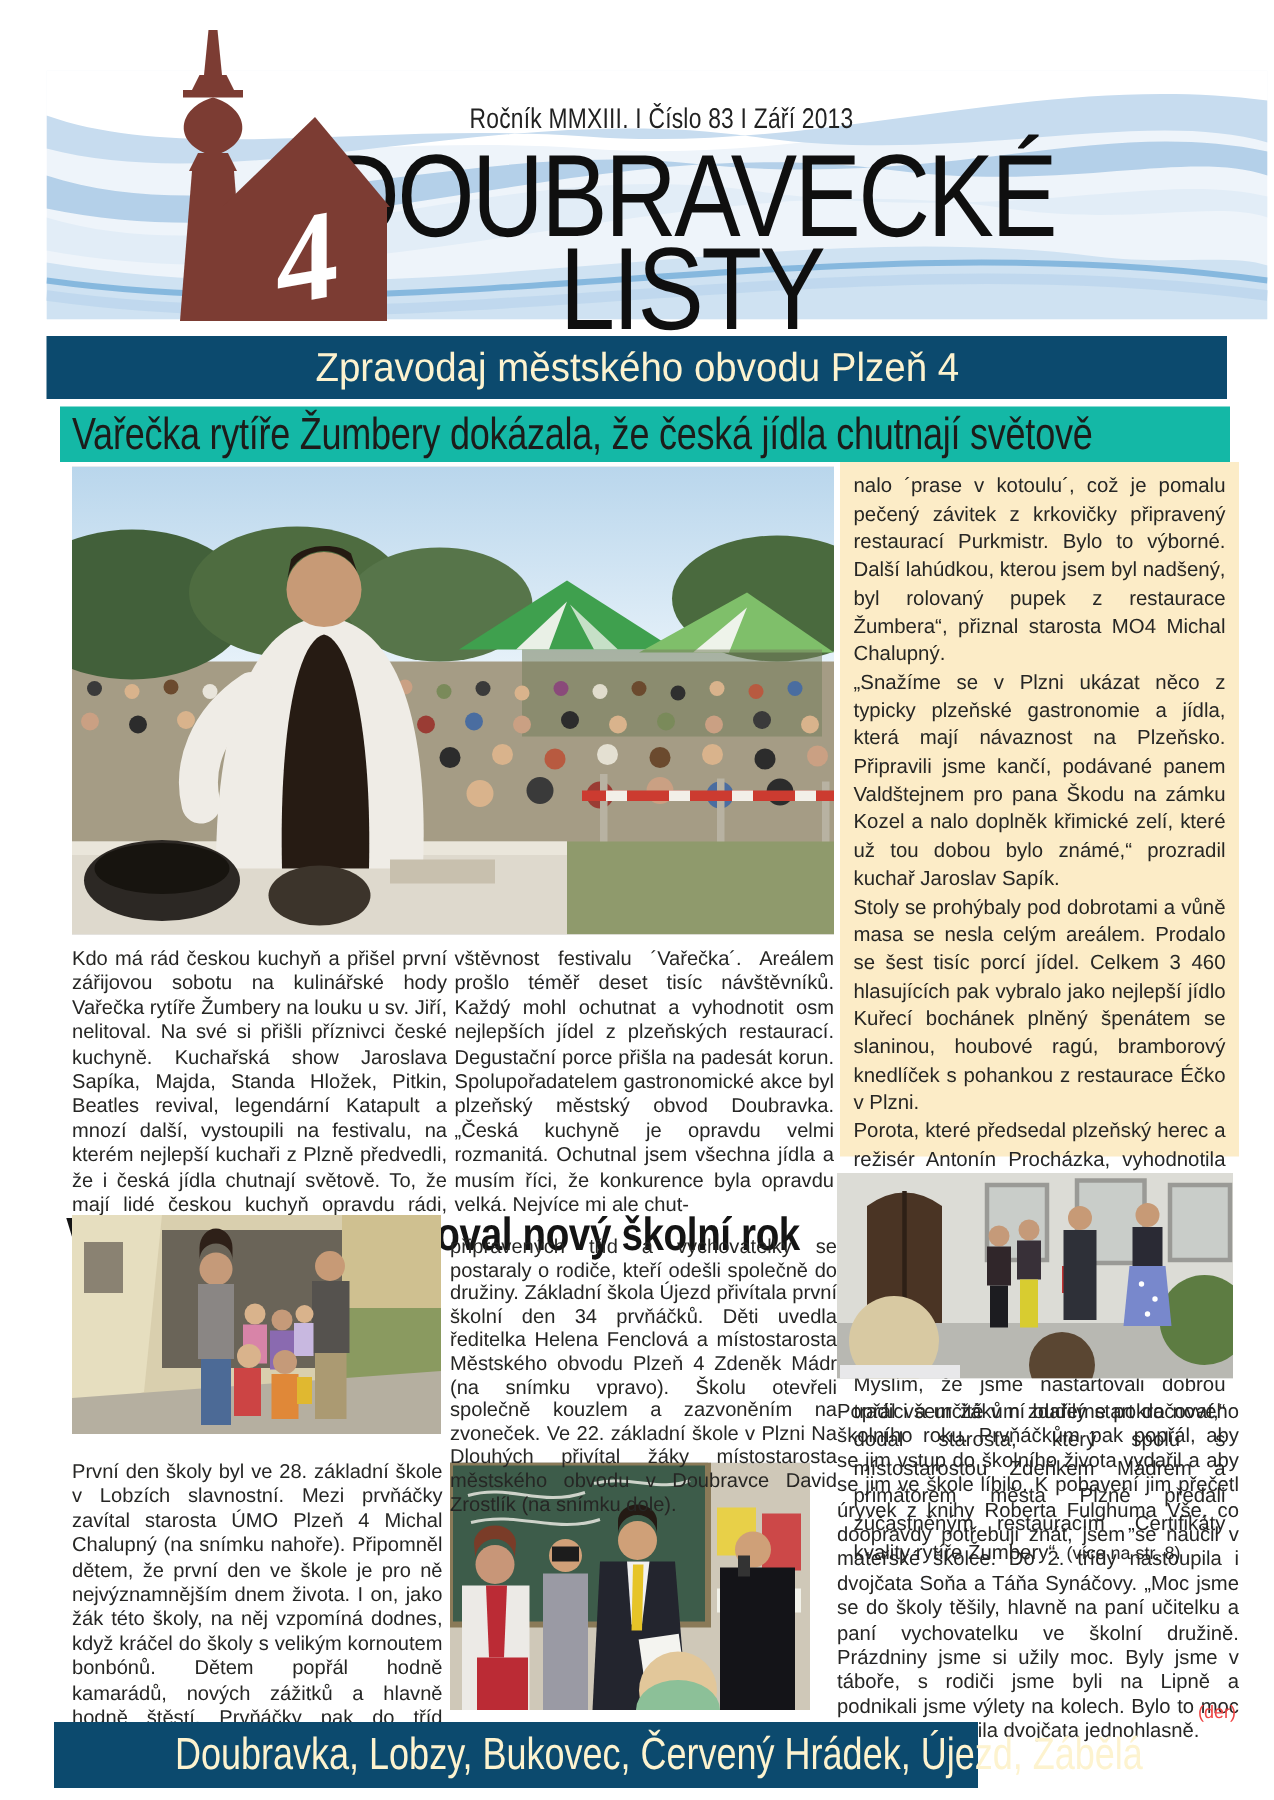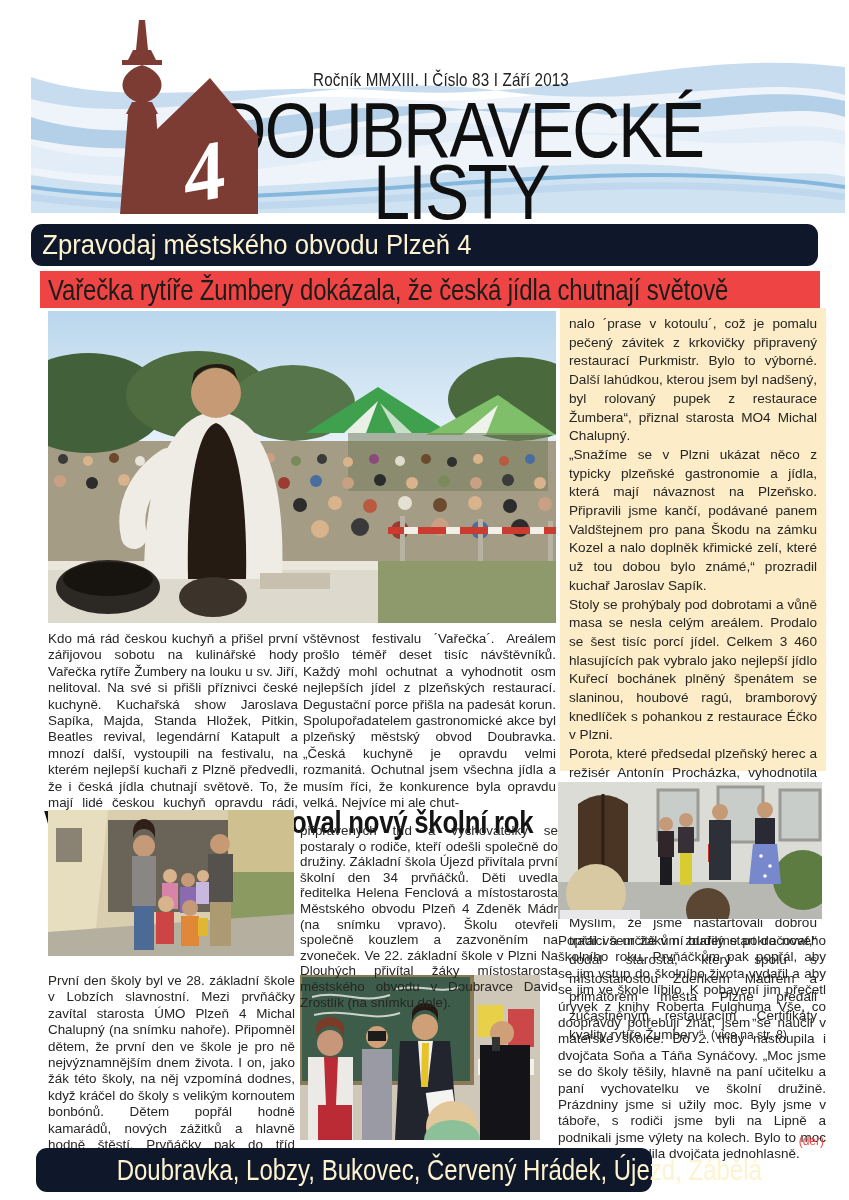--- a/index.html
+++ b/index.html
@@ -10,29 +10,29 @@
   .masthead{position:absolute;left:31px;top:47px;width:814px;height:166px;}
   .masthead .waves{position:absolute;left:0;top:0;width:814px;height:166px;}
   .logo{position:absolute;left:61px;top:-27px;width:176px;height:194px;z-index:3;}
   .issue-line{position:absolute;left:130px;top:22px;width:560px;text-align:center;
         font-size:19px;letter-spacing:.2px;color:#222;transform:scaleX(.8);z-index:2;}
   .title{position:absolute;left:120px;width:620px;text-align:center;font-size:78px;
         line-height:1;letter-spacing:-2px;color:#0f0f0f;transform:scaleX(.85);z-index:2;}
   .title1{top:44px;} .title2{top:106px;}
 
   
-  .band{position:absolute;background:#0f172a;text-align:left;z-index:2;border-radius:11px;}
+  .band{position:absolute;background:#0c4a6e;text-align:center;z-index:2;}
   .band span{display:inline-block;color:#fdf3cf;white-space:nowrap;}
   .band-top{left:31px;top:224px;width:787px;height:42px;}
   .band-top span{font-size:27px;line-height:42px;transform:scaleX(.95);}
   .band-bottom{left:36px;top:1148px;width:616px;height:44px;}
   .band-bottom span{font-size:30px;line-height:44px;transform:scaleX(.8);}
 
   
-  .headline1{position:absolute;left:40px;top:271px;width:780px;height:37px;background:#ef4444;}
+  .headline1{position:absolute;left:40px;top:271px;width:780px;height:37px;background:#14b8a6;}
   .headline1 span{display:block;white-space:nowrap;font-size:30px;line-height:37px;
         padding-left:10px;letter-spacing:-.2px;color:#1c1c1a;
         transform:scaleX(.8);transform-origin:0 50%;}
   .photo{position:absolute;overflow:hidden;background:#ddd;}
   .photo1{left:48px;top:311px;width:508px;height:312px;}
   .panel{position:absolute;left:560px;top:308px;width:266px;height:463px;background:#fcecc7;
         box-sizing:border-box;padding:7px 9px 12px 9px;font-size:13.6px;line-height:18.7px;
         text-align:justify;color:#262624;}
   .panel p{margin:0;}
   .more{font-size:12px;white-space:nowrap;}

